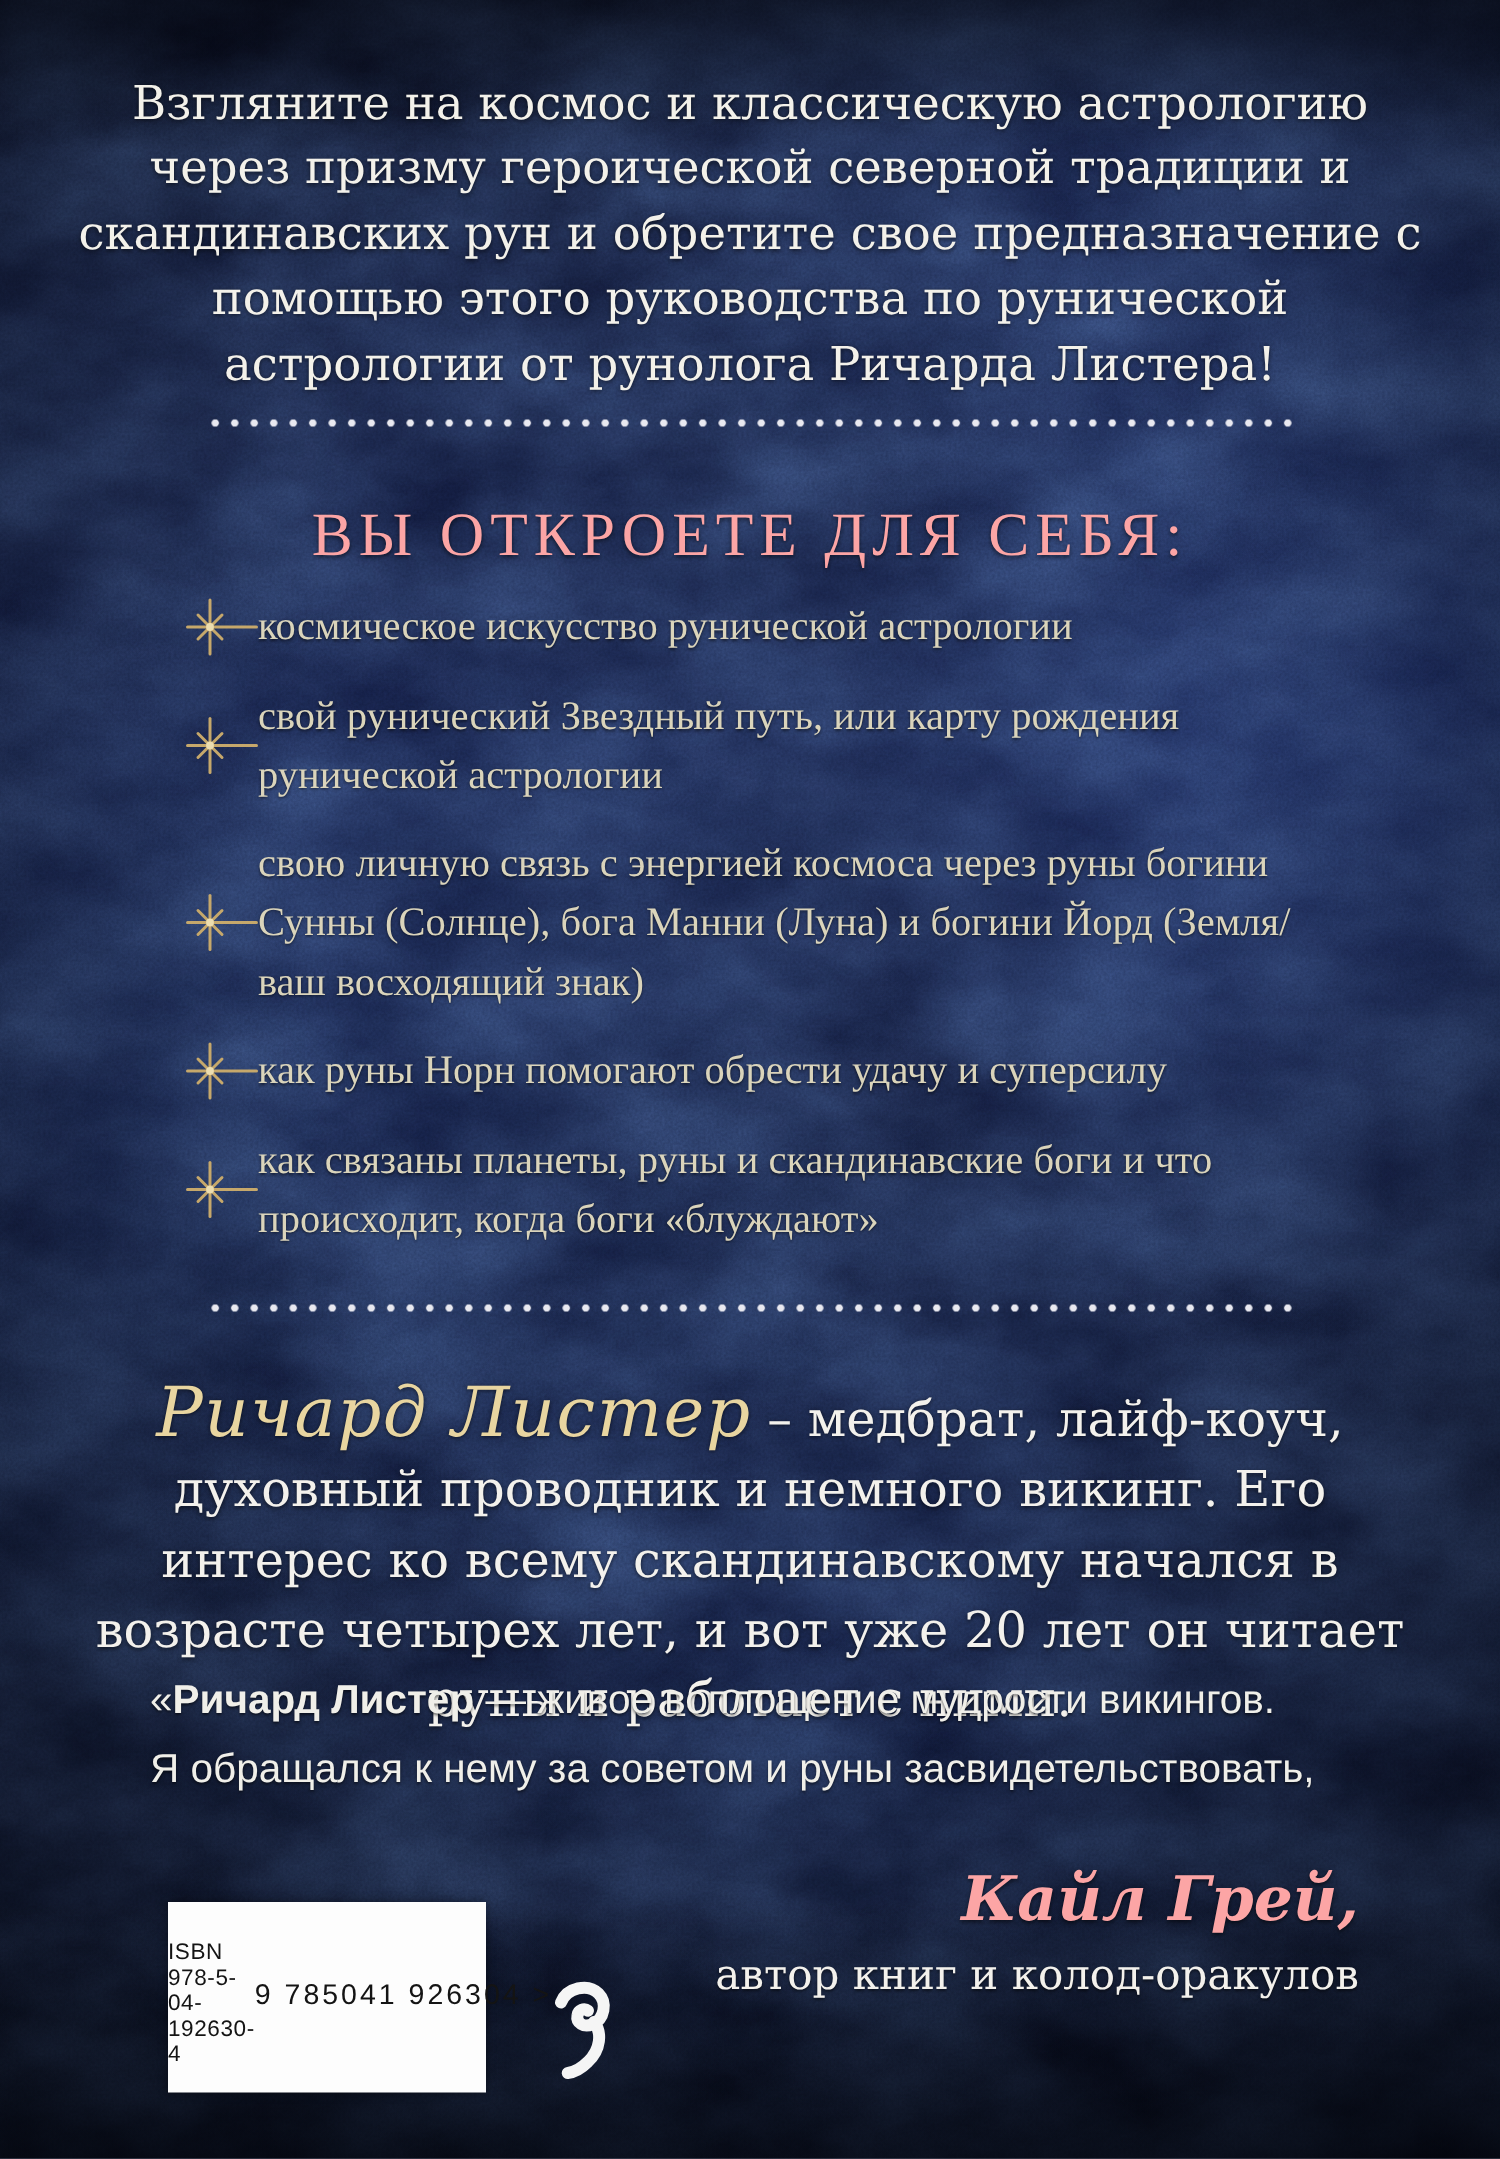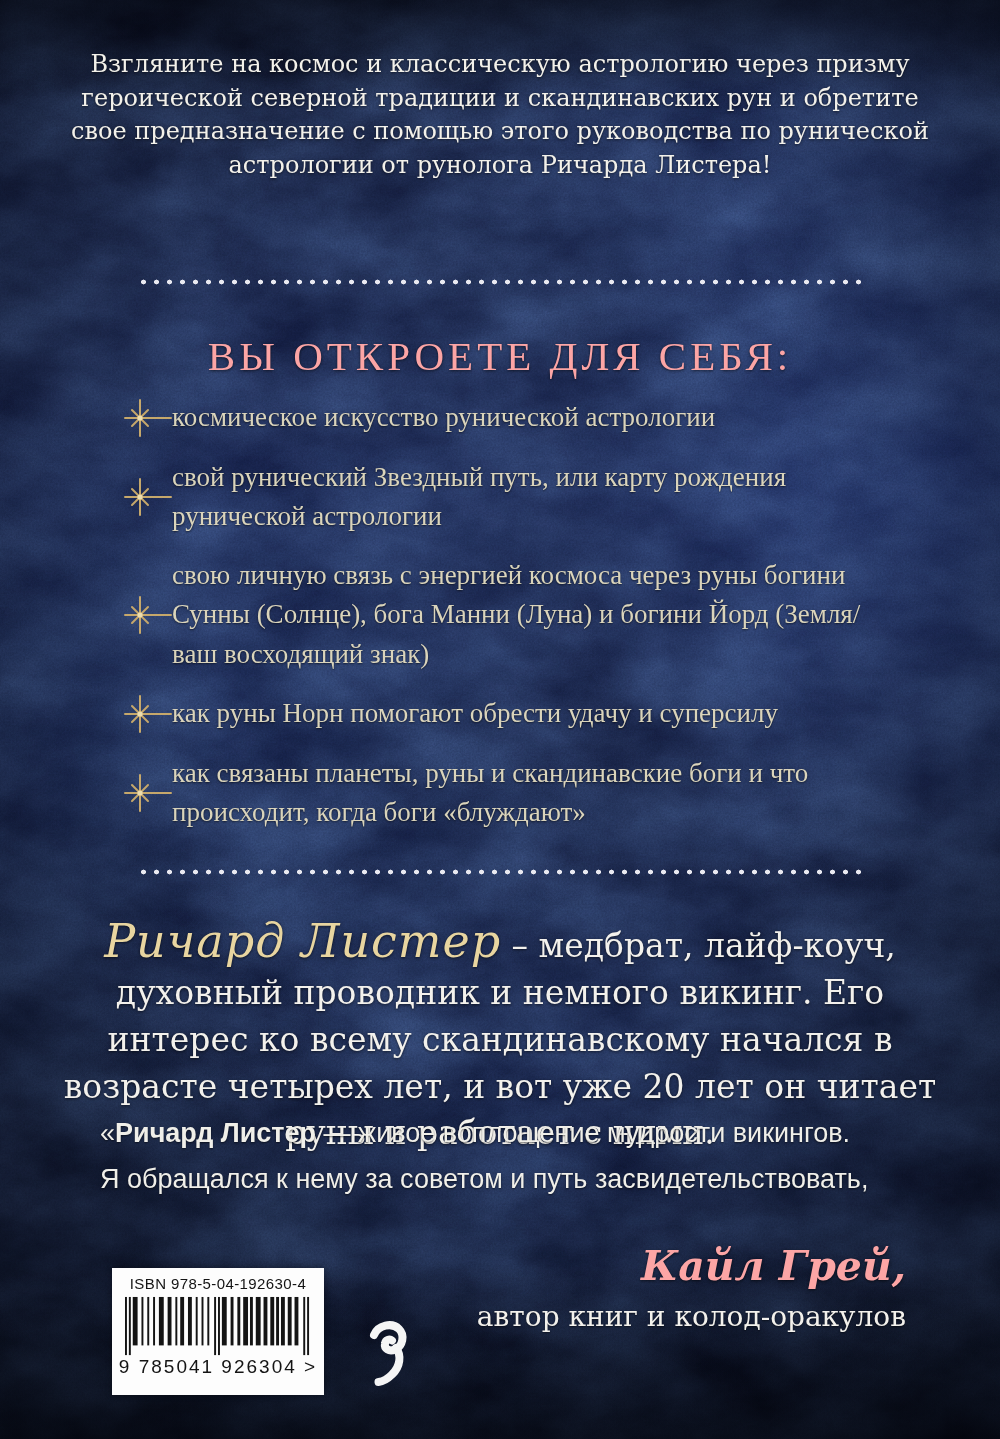--- a/index.html
+++ b/index.html
@@ -18,21 +18,21 @@
   .bg-texture{position:absolute;inset:0;width:100%;height:100%;mix-blend-mode:screen;opacity:.55;}
   .bg-grain{position:absolute;inset:0;width:100%;height:100%;mix-blend-mode:multiply;opacity:.45;}
   .bg-vignette{position:absolute;inset:0;
     background:
       linear-gradient(180deg, rgba(3,5,12,.55) 0%, rgba(0,0,0,0) 7%, rgba(0,0,0,0) 88%, rgba(2,4,10,.55) 100%),
       radial-gradient(ellipse at 50% 38%, rgba(0,0,0,0) 42%, rgba(2,4,12,.52) 100%);
   }
 
   
   .intro{position:absolute;top:48px;left:52px;right:52px;margin:0;text-align:center;
-    font-family:"DejaVu Serif",serif;font-size:24px;line-height:1.40;color:#f3f1ea;
+    font-family:"DejaVu Serif",serif;font-size:31px;line-height:1.40;color:#f3f1ea;
     text-shadow:0 1px 3px rgba(0,0,0,.6);}
 
   .divider{position:absolute;left:137px;width:726px;height:6px;
     background-image:radial-gradient(circle at 50% 50%, #e9e9f0 2.2px, rgba(0,0,0,0) 2.7px);
     background-size:13px 6px;background-repeat:repeat-x;}
   .divider-1{top:279px;}
   .divider-2{top:869px;}
 
   .heading{position:absolute;top:332px;left:0;right:0;margin:0;text-align:center;
     font-family:"Liberation Serif",serif;font-weight:400;font-size:41px;letter-spacing:4px;
@@ -57,21 +57,21 @@
   .quote-name{font-weight:700;}
 
   .attribution{position:absolute;top:1242px;right:94px;text-align:right;}
   .attr-name{font-family:"DejaVu Serif",serif;font-style:italic;font-weight:700;font-size:41px;
     color:#fca5a5;text-shadow:0 1px 3px rgba(0,0,0,.6);}
   .attr-role{font-family:"DejaVu Serif",serif;font-size:28px;color:#f3f1ec;margin-top:10px;
     text-shadow:0 1px 2px rgba(0,0,0,.55);margin-left:12px;}
 
   
   .barcode-box{position:absolute;top:1268px;left:112px;width:212px;height:127px;background:#fdfdfd;
-    display:flex;flex-direction:column;align-items:center;box-shadow:0 0 6px rgba(0,0,0,.4);}
+    display:flex;flex-direction:row;align-items:center;box-shadow:0 0 6px rgba(0,0,0,.4);}
   .isbn{font-family:"Liberation Sans",sans-serif;font-size:15px;color:#141414;margin-top:7px;letter-spacing:.4px;}
   .bars{margin-top:4px;}
   .barcode-digits{font-family:"Liberation Sans",sans-serif;font-size:19px;color:#141414;
     letter-spacing:2px;margin-top:-2px;white-space:nowrap;}
 
   
   .logo{position:absolute;top:1318px;left:363px;width:50px;height:70px;}
   .logo path{fill:none;stroke:#f5f5f5;stroke-width:16;stroke-linecap:round;}
 </style>
 </head>
@@ -167,21 +167,21 @@
       <span class="bullet-text">как связаны планеты, руны и скандинавские боги и что происходит, когда боги «блуждают»</span>
     </li>
   </ul>
 
   <div class="divider divider-2"></div>
 
   <p class="author"><span class="author-name">Ричард Листер</span><span> – медбрат, лайф-коуч, духовный проводник и немного викинг. Его интерес ко всему скандинавскому начался в возрасте четырех лет, и вот уже 20 лет он читает руны и работает с ними.</span></p>
 
   <p class="quote">
     <span class="q-line"><span>«</span><span class="quote-name">Ричард Листер</span><span> — живое воплощение мудрости викингов.</span></span>
-    <span class="q-line">Я обращался к нему за советом и путь засвидетельствовать,</span>
+    <span class="q-line">Я обращался к нему за советом и руны засвидетельствовать,</span>
   </p>
 
   <div class="attribution">
     <div class="attr-name">Кайл Грей,</div>
     <div class="attr-role">автор книг и колод-оракулов</div>
   </div>
 
   <div class="barcode-box">
     <div class="isbn">ISBN 978-5-04-192630-4</div>
     <svg id="bars" class="bars" width="186" height="62" viewBox="0 0 192 62">

